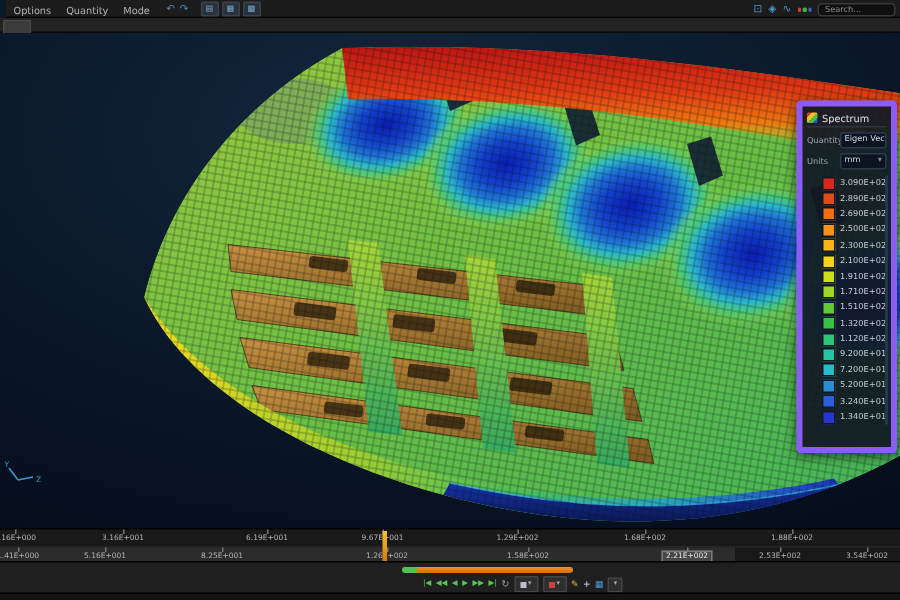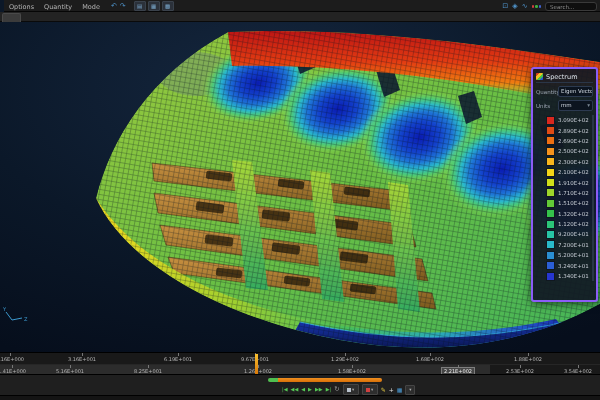--- a/index.html
+++ b/index.html
@@ -28,21 +28,21 @@
   .tabbar{position:absolute;top:12px;left:0;right:0;height:9px;background:#232323;
     border-bottom:1px solid #0a0a0a;z-index:39;}
   .tab{position:absolute;left:2px;top:1px;width:17px;height:8px;background:#3b3b3b;
     border:1px solid #4a4a4a;border-bottom:none;border-radius:2px 2px 0 0;}
 
   
   .viewport{position:absolute;top:22px;left:0;width:600px;height:330px;z-index:1;}
 
   
   .spectrum{position:absolute;top:67px;left:531px;width:67px;height:235px;z-index:30;
-    background:rgba(17,24,36,0.93);border:2px solid #8b5cf6;border-radius:3px;
+    background:rgba(17,24,36,0.93);border:4px solid #8b5cf6;border-radius:3px;
     box-shadow:0 2px 8px rgba(0,0,0,.6);padding:2px 3px;box-sizing:border-box;}
   .sp-head{display:flex;align-items:center;gap:3px;height:11px;border-bottom:1px solid #2a3648;}
   .sp-ico{width:7px;height:7px;border-radius:1px;
     background:linear-gradient(135deg,#d84020 0 25%,#f0c020 25% 50%,#48c048 50% 75%,#2858d0 75% 100%);}
   .sp-title{font-size:6.5px;color:#dde3ea;}
   .sp-row{display:flex;align-items:center;gap:2px;margin-top:3px;}
   .sp-lab{font-size:5.5px;color:#9aa4b0;width:20px;flex:none;}
   .dd{flex:1;height:9px;background:#0c141f;border:1px solid #2c3a50;border-radius:2px;
     color:#cfd6df;font-size:5.5px;line-height:9px;padding:0 2px;overflow:hidden;white-space:nowrap;}
   .dd.small{display:flex;justify-content:space-between;}

